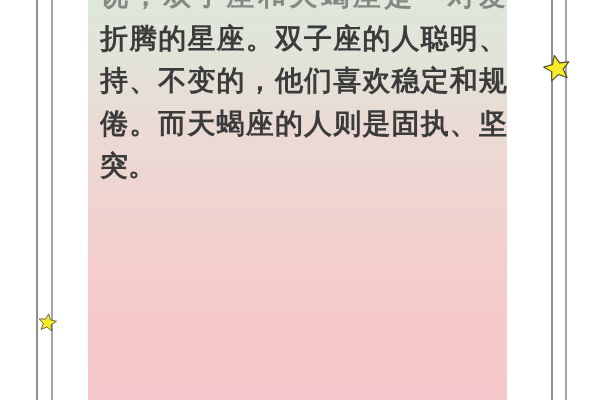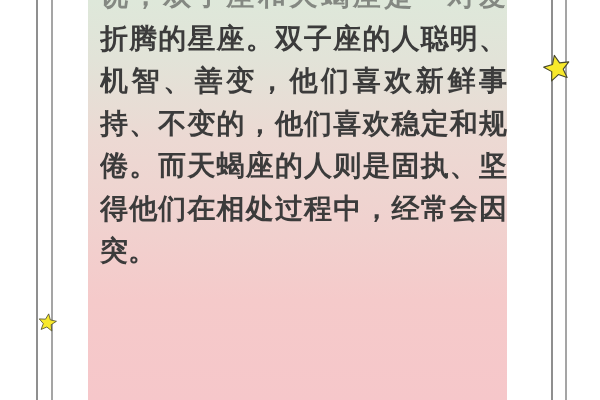--- a/index.html
+++ b/index.html
@@ -91,24 +91,22 @@
 <div class="page">
 
   <div class="vline l-outer"></div>
   <div class="vline l-inner"></div>
   <div class="vline r-inner"></div>
   <div class="vline r-outer"></div>
 
   <div class="content">
     <div class="line clipped">说，双子座和天蝎座是一对爱</div>
     <div class="line">折腾的星座。双子座的人聪明、</div>
-    <div class="line">机智、善变，他们喜欢新鲜事</div>
     <div class="line">持、不变的，他们喜欢稳定和规</div>
     <div class="line">倦。而天蝎座的人则是固执、坚</div>
-    <div class="line">得他们在相处过程中，经常会因</div>
     <div class="line last">突。</div>
   </div>
 
   <div class="star right">
     <svg viewBox="0 0 100 100" xmlns="http://www.w3.org/2000/svg">
       <polygon points="50,4 62.9,34.2 95.7,37.2 70.9,58.8 78.2,90.8 50,74 21.8,90.8 29.1,58.8 4.3,37.2 37.1,34.2" fill="#f8e92b" stroke="#4a4a2e" stroke-width="4" stroke-linejoin="round"></polygon>
     </svg>
   </div>
 
   <div class="star left">

